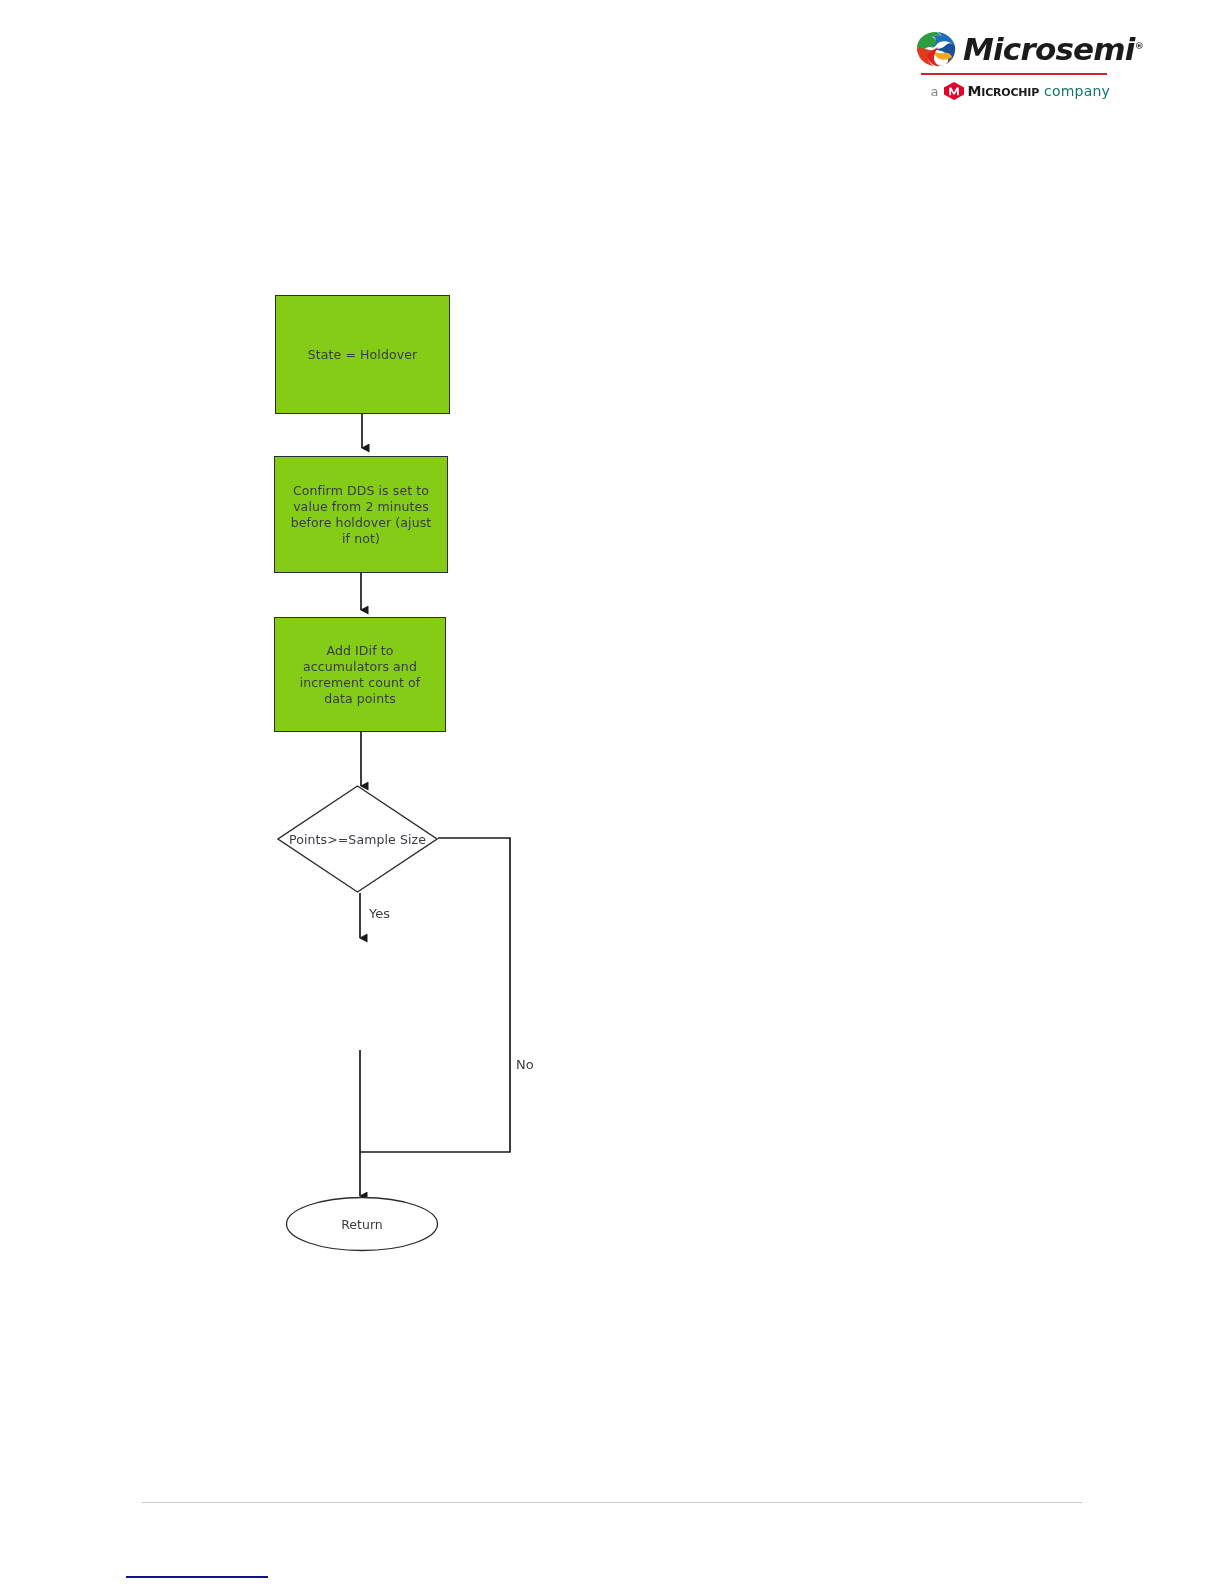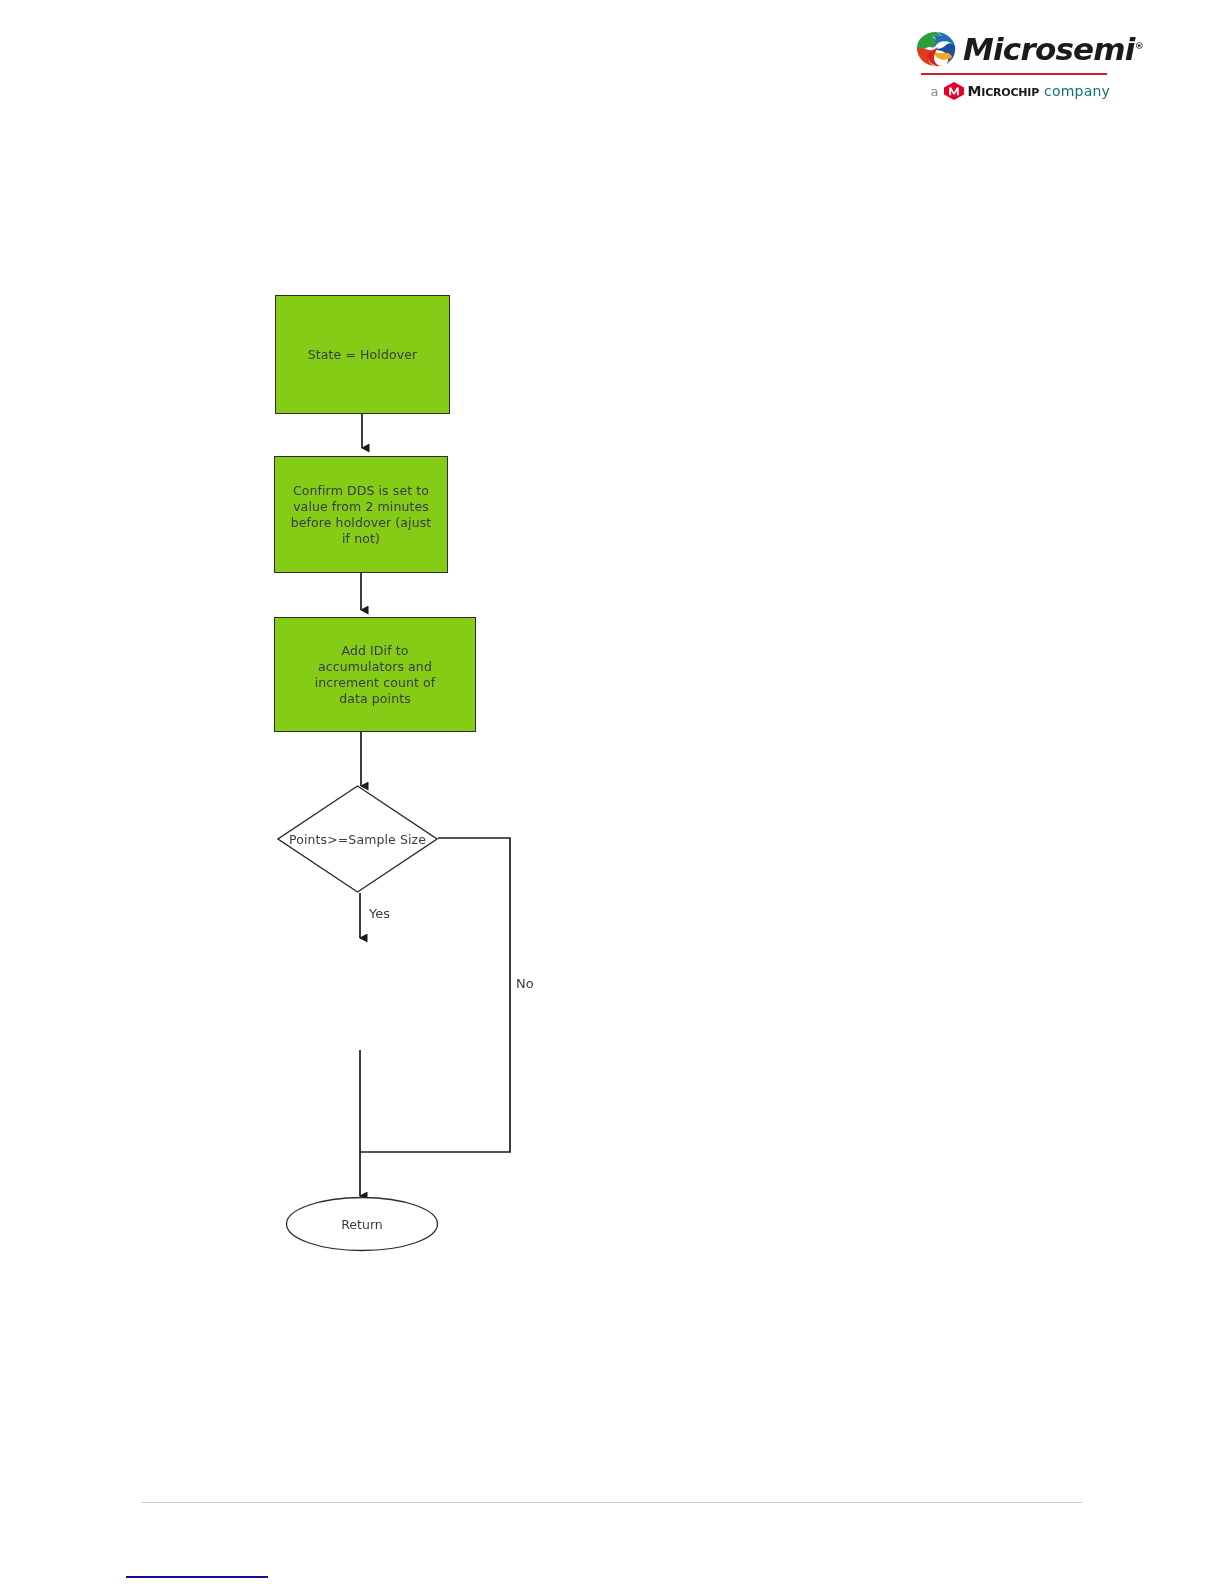--- a/index.html
+++ b/index.html
@@ -245,21 +245,21 @@
       <span class="node-label">State = Holdover</span>
     </div>
 
     <div class="node process" style="left:274px; top:456px; width:174px; height:117px;">
       <span class="node-label">Confirm DDS is set to
 value from 2 minutes
 before holdover (ajust
 if not)</span>
     </div>
 
-    <div class="node process" style="left:274px; top:617px; width:202px; height:115px;">
+    <div class="node process" style="left:274px; top:617px; width:172px; height:115px;">
       <span class="node-label">Add IDif to
 accumulators and
 increment count of
 data points</span>
     </div>
 
     <div class="diamond-wrap" style="left:277px; top:785px; width:161px; height:108px;">
       <svg viewBox="0 0 161 108" width="161" height="108" xmlns="http://www.w3.org/2000/svg">
         <polygon points="80.5,1 160,54 80.5,107 1,54" fill="#ffffff" stroke="#2d2d2d" stroke-width="1.4"></polygon>
       </svg>
@@ -268,20 +268,20 @@
 
 
     <div class="ellipse-wrap" style="left:285px; top:1196px; width:154px; height:56px;">
       <svg viewBox="0 0 154 56" width="154" height="56" xmlns="http://www.w3.org/2000/svg">
         <ellipse cx="77" cy="28" rx="75.5" ry="26.5" fill="#ffffff" stroke="#2d2d2d" stroke-width="1.3"></ellipse>
       </svg>
       <span class="ellipse-text">Return</span>
     </div>
 
     <span class="branch-label" style="left:369px; top:906px;">Yes</span>
-    <span class="branch-label" style="left:516px; top:976px;text-align:center;">No</span>
+    <span class="branch-label" style="left:516px; top:1057px;text-align:center;">No</span>
 
   </div>
 
   <div class="footer-rule"></div>
   <div class="footnote-rule"></div>
 
 </div>
 
 </body></html>

